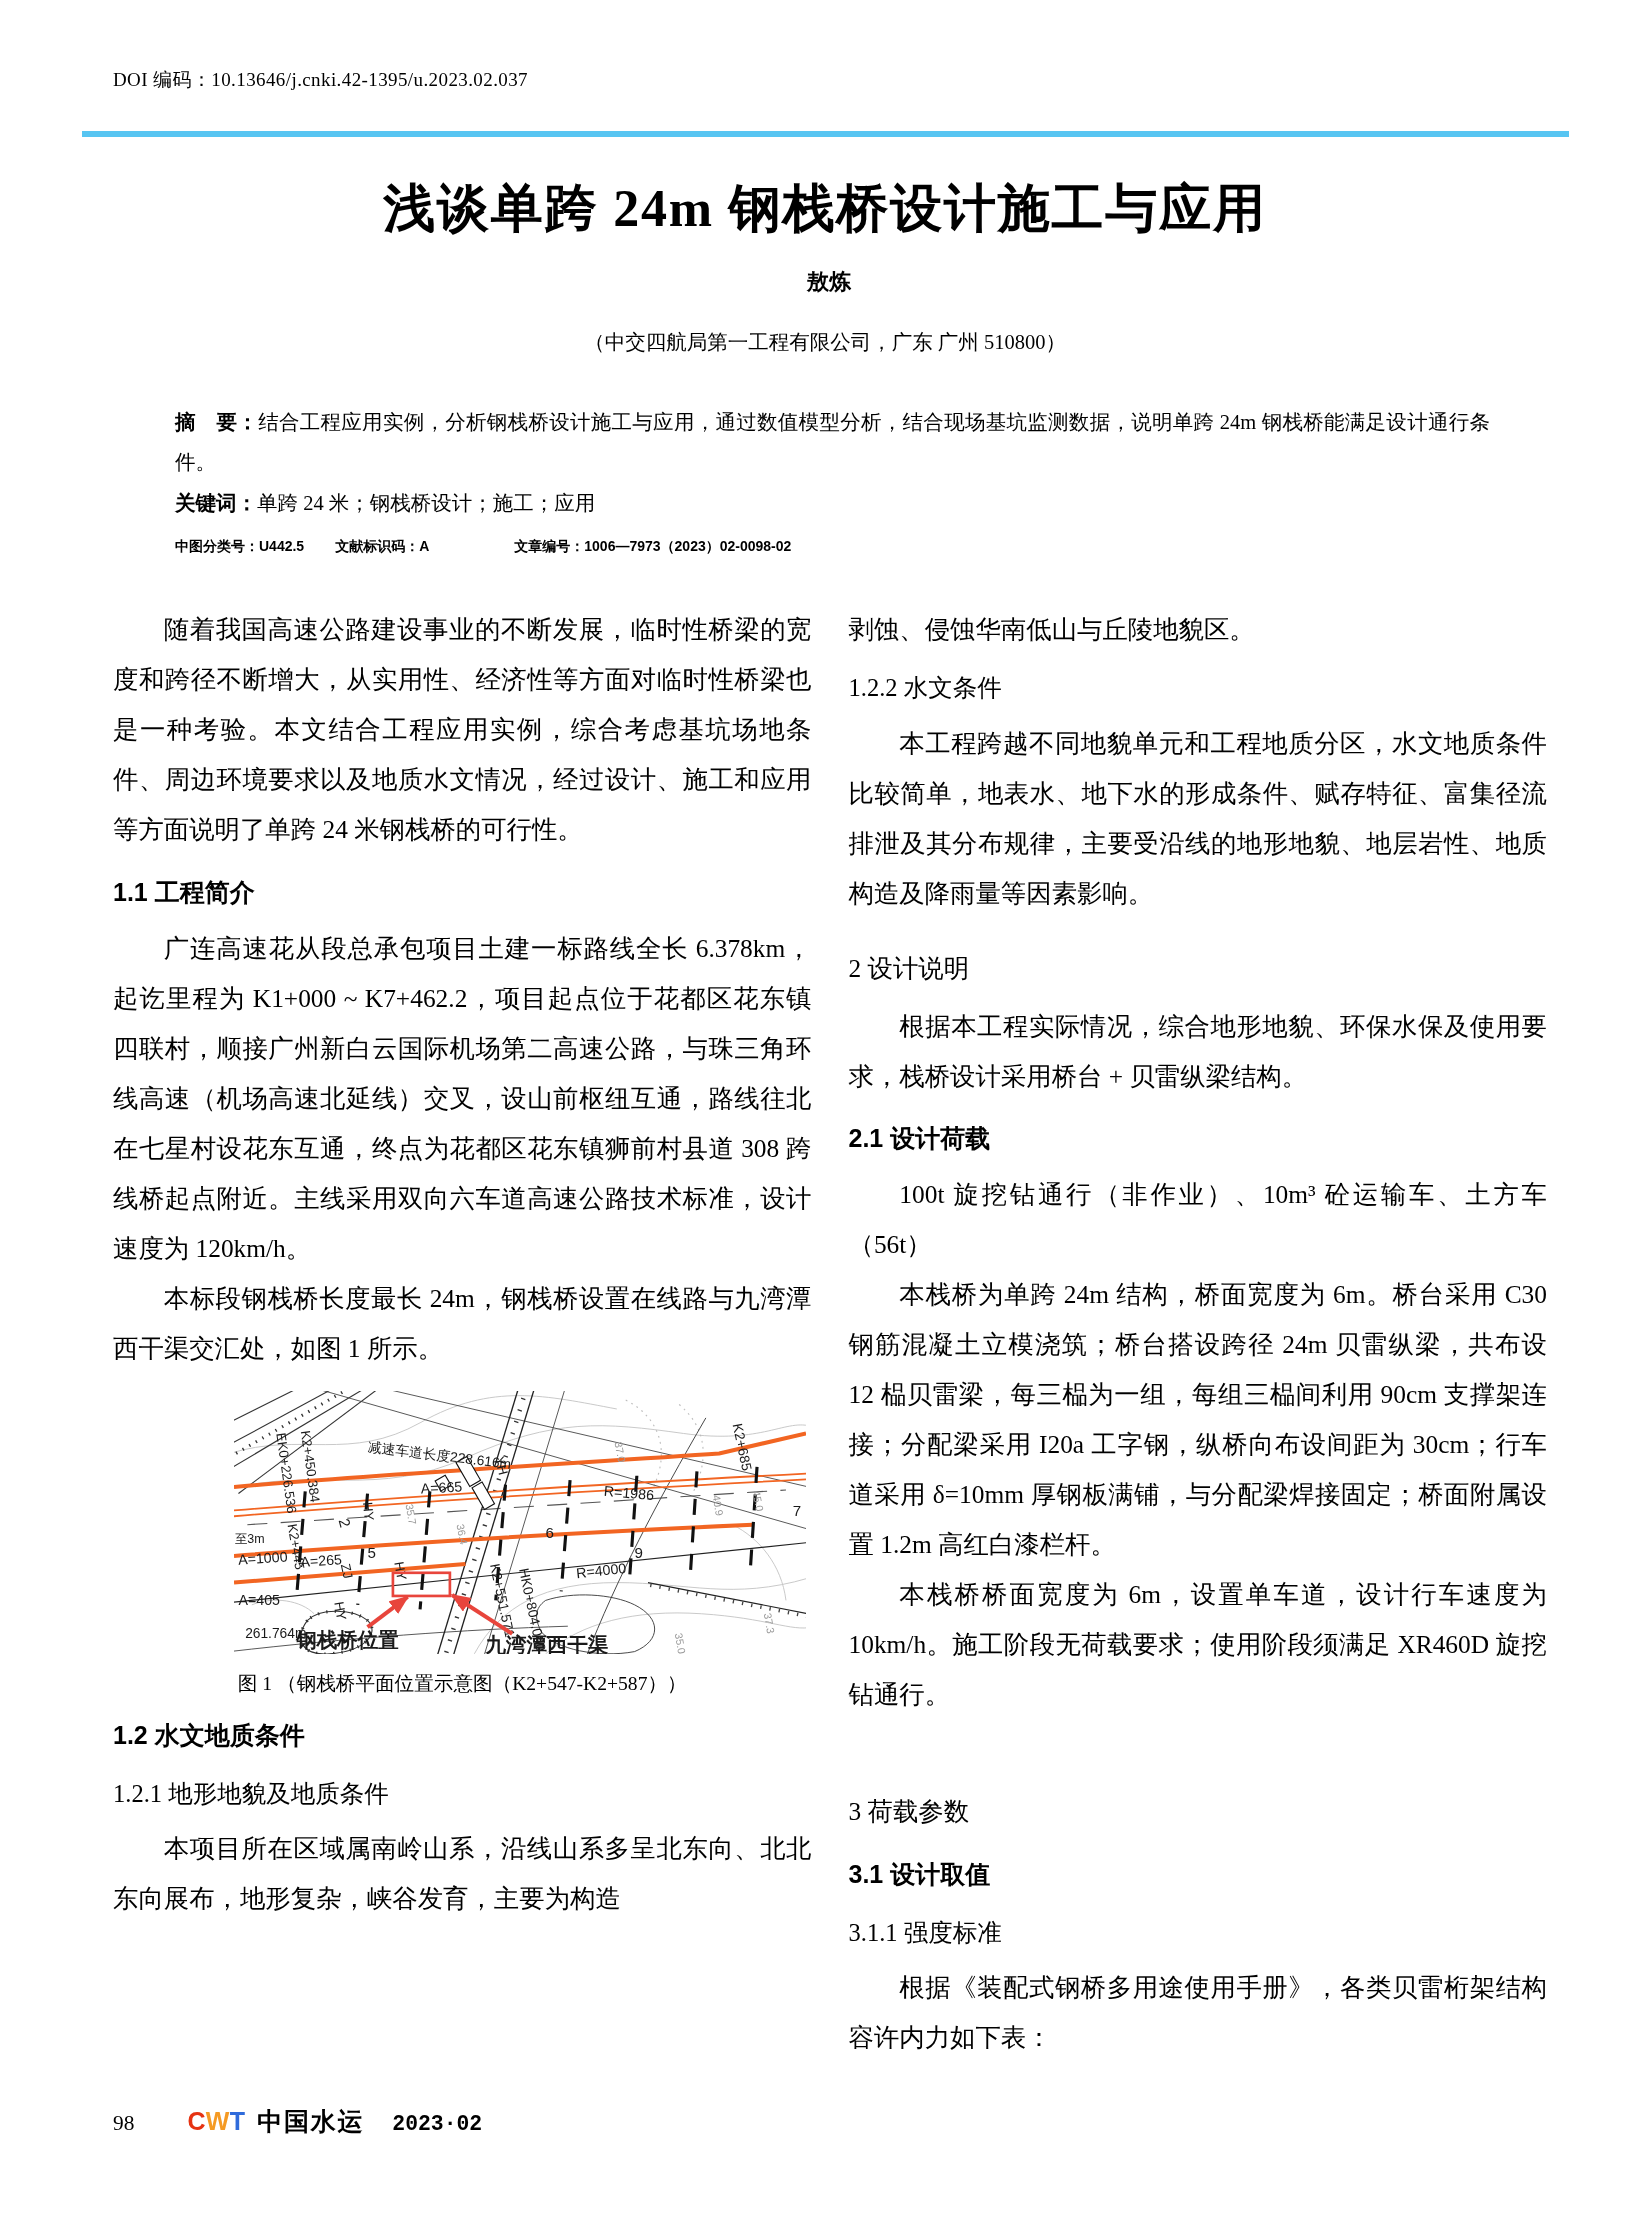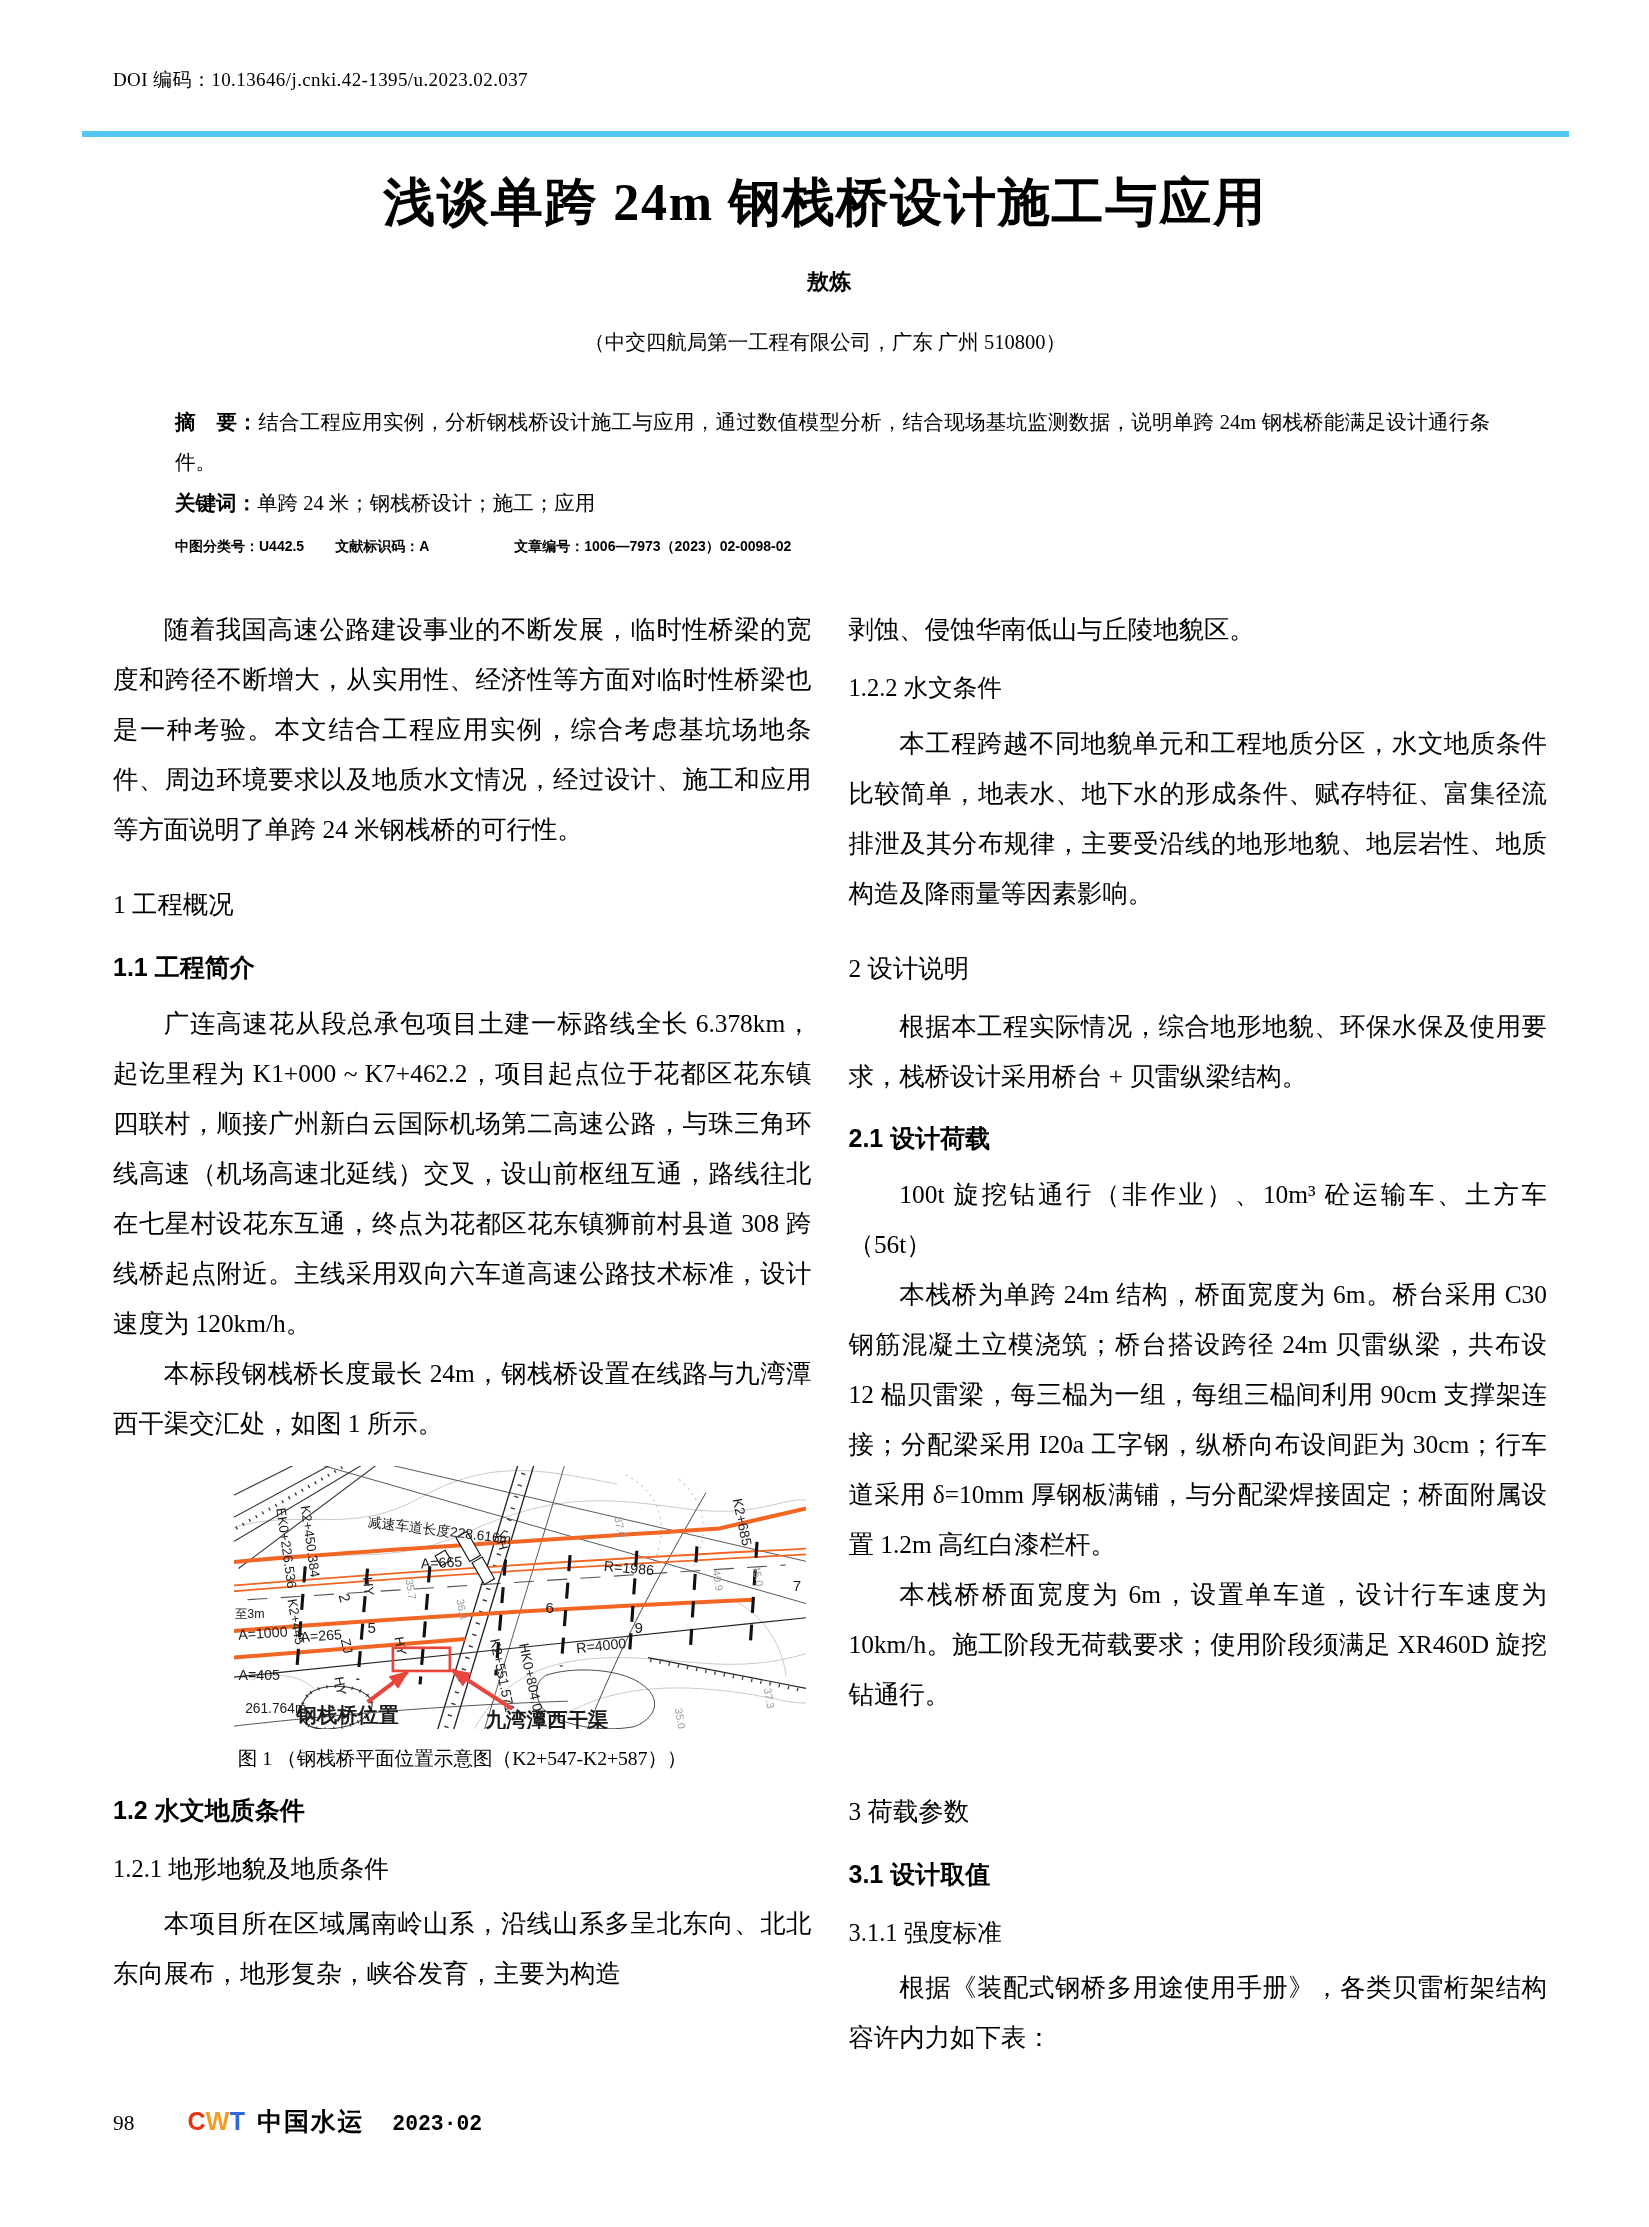--- a/index.html
+++ b/index.html
@@ -1,20 +1,20 @@
 <!DOCTYPE html>
 <html style="font-size:7.1px"><head>
 <meta charset="utf-8">
 <style>
   html,body{margin:0;padding:0;background:#ffffff;}
   .page{position:relative;width:1650px;height:2239px;background:#fff;overflow:hidden;
         font-family:"Liberation Serif","DejaVu Serif",serif;color:#000;}
   .doi{position:absolute;left:113px;top:67px;font-size:19px;letter-spacing:0.4px;}
   .topbar{position:absolute;left:82px;top:131px;width:1487px;height:5.8px;}
-  .title{position:absolute;left:0;top:168px;width:100%;text-align:center;
+  .title{position:absolute;left:0;top:174px;width:100%;text-align:center;
          font-size:52px;font-weight:700;letter-spacing:1.8px;}
   .author{position:absolute;left:4px;top:267px;width:100%;text-align:center;font-size:22px;
           font-family:"Liberation Sans","DejaVu Sans",sans-serif;font-weight:600;}
   .affil{position:absolute;left:0;top:328px;width:100%;text-align:center;font-size:20.5px;}
   .meta{position:absolute;left:175px;top:402px;width:1315px;font-size:20.5px;line-height:40px;
         text-align:justify;}
   .meta .lbl{font-family:"Liberation Sans","DejaVu Sans",sans-serif;font-weight:700;}
   .kwline{margin-top:0.9px;}
   .clcline{margin-top:2.7px;font-family:"Liberation Sans","DejaVu Sans",sans-serif;
            font-weight:700;font-size:14px;}
@@ -66,21 +66,20 @@
   <div class="meta">
     <div><span class="lbl">摘　要：</span><span>结合工程应用实例，分析钢栈桥设计施工与应用，通过数值模型分析，结合现场基坑监测数据，说明单跨 24m 钢栈桥能满足设计通行条件。</span></div>
     <div class="kwline"><span class="lbl">关键词：</span><span>单跨 24 米；钢栈桥设计；施工；应用</span></div>
     <div class="clcline"><span class="seg1">中图分类号：U442.5</span><span class="seg2">文献标识码：A</span><span>文章编号：1006—7973（2023）02-0098-02</span></div>
   </div>
 
   <div class="body">
 
     <div class="col">
       <p class="para">随着我国高速公路建设事业的不断发展，临时性桥梁的宽度和跨径不断增大，从实用性、经济性等方面对临时性桥梁也是一种考验。本文结合工程应用实例，综合考虑基坑场地条件、周边环境要求以及地质水文情况，经过设计、施工和应用等方面说明了单跨 24 米钢栈桥的可行性。</p>
-      <div class="h1">1 工程概况</div>
       <div class="h2">1.1 工程简介</div>
       <p class="para">广连高速花从段总承包项目土建一标路线全长 6.378km，起讫里程为 K1+000 ~ K7+462.2，项目起点位于花都区花东镇四联村，顺接广州新白云国际机场第二高速公路，与珠三角环线高速（机场高速北延线）交叉，设山前枢纽互通，路线往北在七星村设花东互通，终点为花都区花东镇狮前村县道 308 跨线桥起点附近。主线采用双向六车道高速公路技术标准，设计速度为 120km/h。</p>
       <p class="para">本标段钢栈桥长度最长 24m，钢栈桥设置在线路与九湾潭西干渠交汇处，如图 1 所示。</p>
 
       <div class="figwrap">
         <svg class="map" viewBox="0 0 1285 590" xmlns="http://www.w3.org/2000/svg" style="font-size:57px">
           <defs>
             <marker id="arrw" markerWidth="6" markerHeight="5" refX="4.5" refY="2" orient="auto" markerUnits="strokeWidth">
               <path d="M0,0 L5,2 L0,4 Z" fill="#e8453c"></path>
             </marker>

